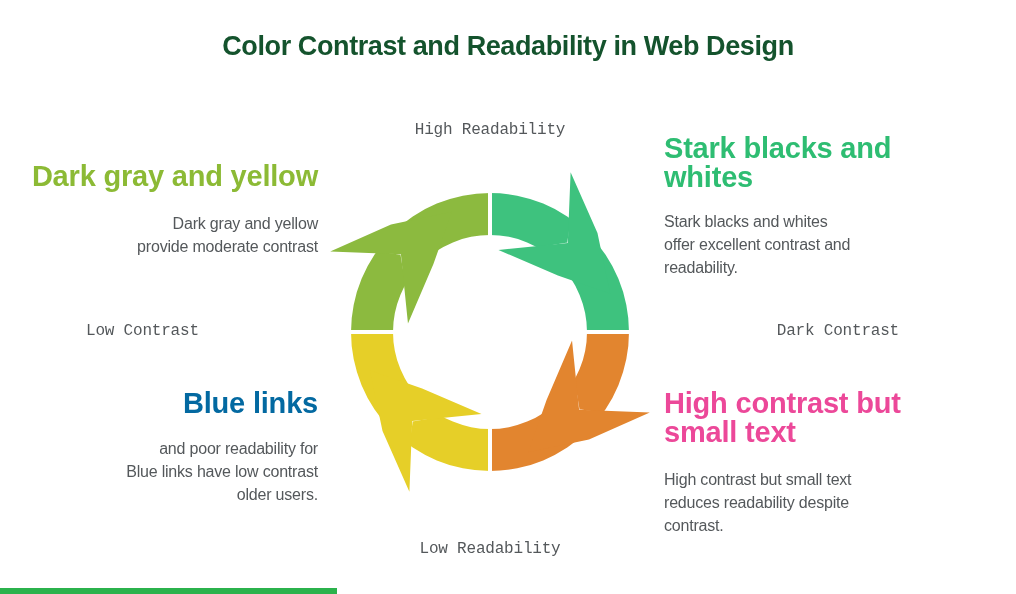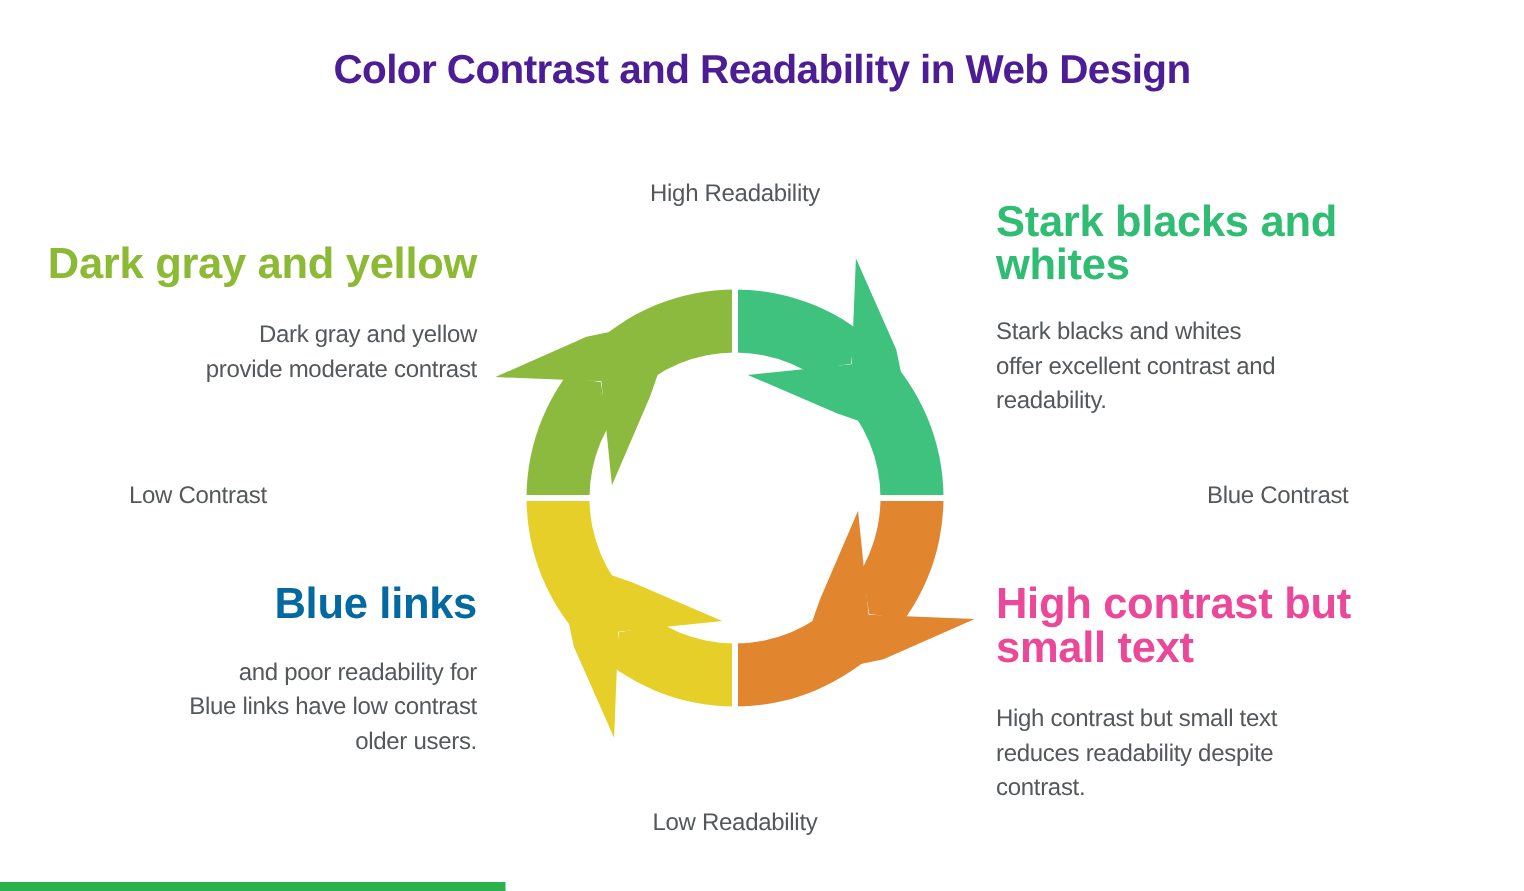--- a/index.html
+++ b/index.html
@@ -5,21 +5,21 @@
   html,body{margin:0;padding:0;background:#ffffff;}
   .stage{
     position:relative;width:1016px;height:594px;background:#ffffff;overflow:hidden;
     font-family:"Liberation Sans","DejaVu Sans",sans-serif;
     letter-spacing:-0.2px;
   }
   .title{
     position:absolute;left:0;right:0;top:31px;margin:0;text-align:center;
     font-size:27px;font-weight:bold;letter-spacing:-0.4px;
   }
-  .axis{position:absolute;font-size:16px;white-space:nowrap;}
+  .axis{position:absolute;font-size:16px;white-space:nowrap;font-family:Liberation Mono, monospace;}
   .axis-top{left:390px;top:121px;width:200px;text-align:center;}
   .axis-bottom{left:390px;top:540px;width:200px;text-align:center;}
   .axis-left{left:86px;top:322px;}
   .axis-right{right:117px;top:322px;text-align:right;}
   .diagram{position:absolute;left:320px;top:162px;width:340px;height:340px;}
   .qh{position:absolute;margin:0;font-size:29px;font-weight:bold;line-height:29px;white-space:nowrap;}
   .qd{position:absolute;font-size:16px;line-height:23px;white-space:nowrap;}
   .align-right{text-align:right;}
   .qh-1{right:698px;top:162px;}
   .qd-1{right:698px;top:212px;}
@@ -30,26 +30,26 @@
   .qh-4{left:664px;top:389px;}
   .qd-4{left:664px;top:468px;}
   .qh span{display:block;}
   .footer-bar{position:absolute;left:0;bottom:0;width:337px;height:6px;}
 </style>
 </head>
 <body>
 
 <div class="stage" style="color: rgb(84, 88, 91);">
 
-  <h1 class="title" style="color: #4c1d95;">Color Contrast and Readability in Web Design</h1>
+  <h1 class="title" style="color: #14532d;">Color Contrast and Readability in Web Design</h1>
 
   <div class="axis axis-top">High Readability</div>
   <div class="axis axis-bottom">Low Readability</div>
   <div class="axis axis-left">Low Contrast</div>
-  <div class="axis axis-right">Blue Contrast</div>
+  <div class="axis axis-right">Dark Contrast</div>
 
   <svg class="diagram" viewBox="-170 -170 340 340" xmlns="http://www.w3.org/2000/svg">
 
     <path d="M -139 0 A 139 139 0 0 1 0 -139 L 0 -97 A 97 97 0 0 0 -97 0 Z" fill="#8CBA3F"></path>
     <path d="M 0 -139 A 139 139 0 0 1 139 0 L 97 0 A 97 97 0 0 0 0 -97 Z" fill="#3EC27E"></path>
     <path d="M 139 0 A 139 139 0 0 1 0 139 L 0 97 A 97 97 0 0 0 97 0 Z" fill="#E2852F"></path>
     <path d="M 0 139 A 139 139 0 0 1 -139 0 L -97 0 A 97 97 0 0 0 0 97 Z" fill="#E6CF28"></path>
 
     <g transform="rotate(-45)">
       <path d="M -40 -172 L 0 -118 L -40 -62" stroke="#FFFFFF" stroke-width="14" fill="none"></path>

